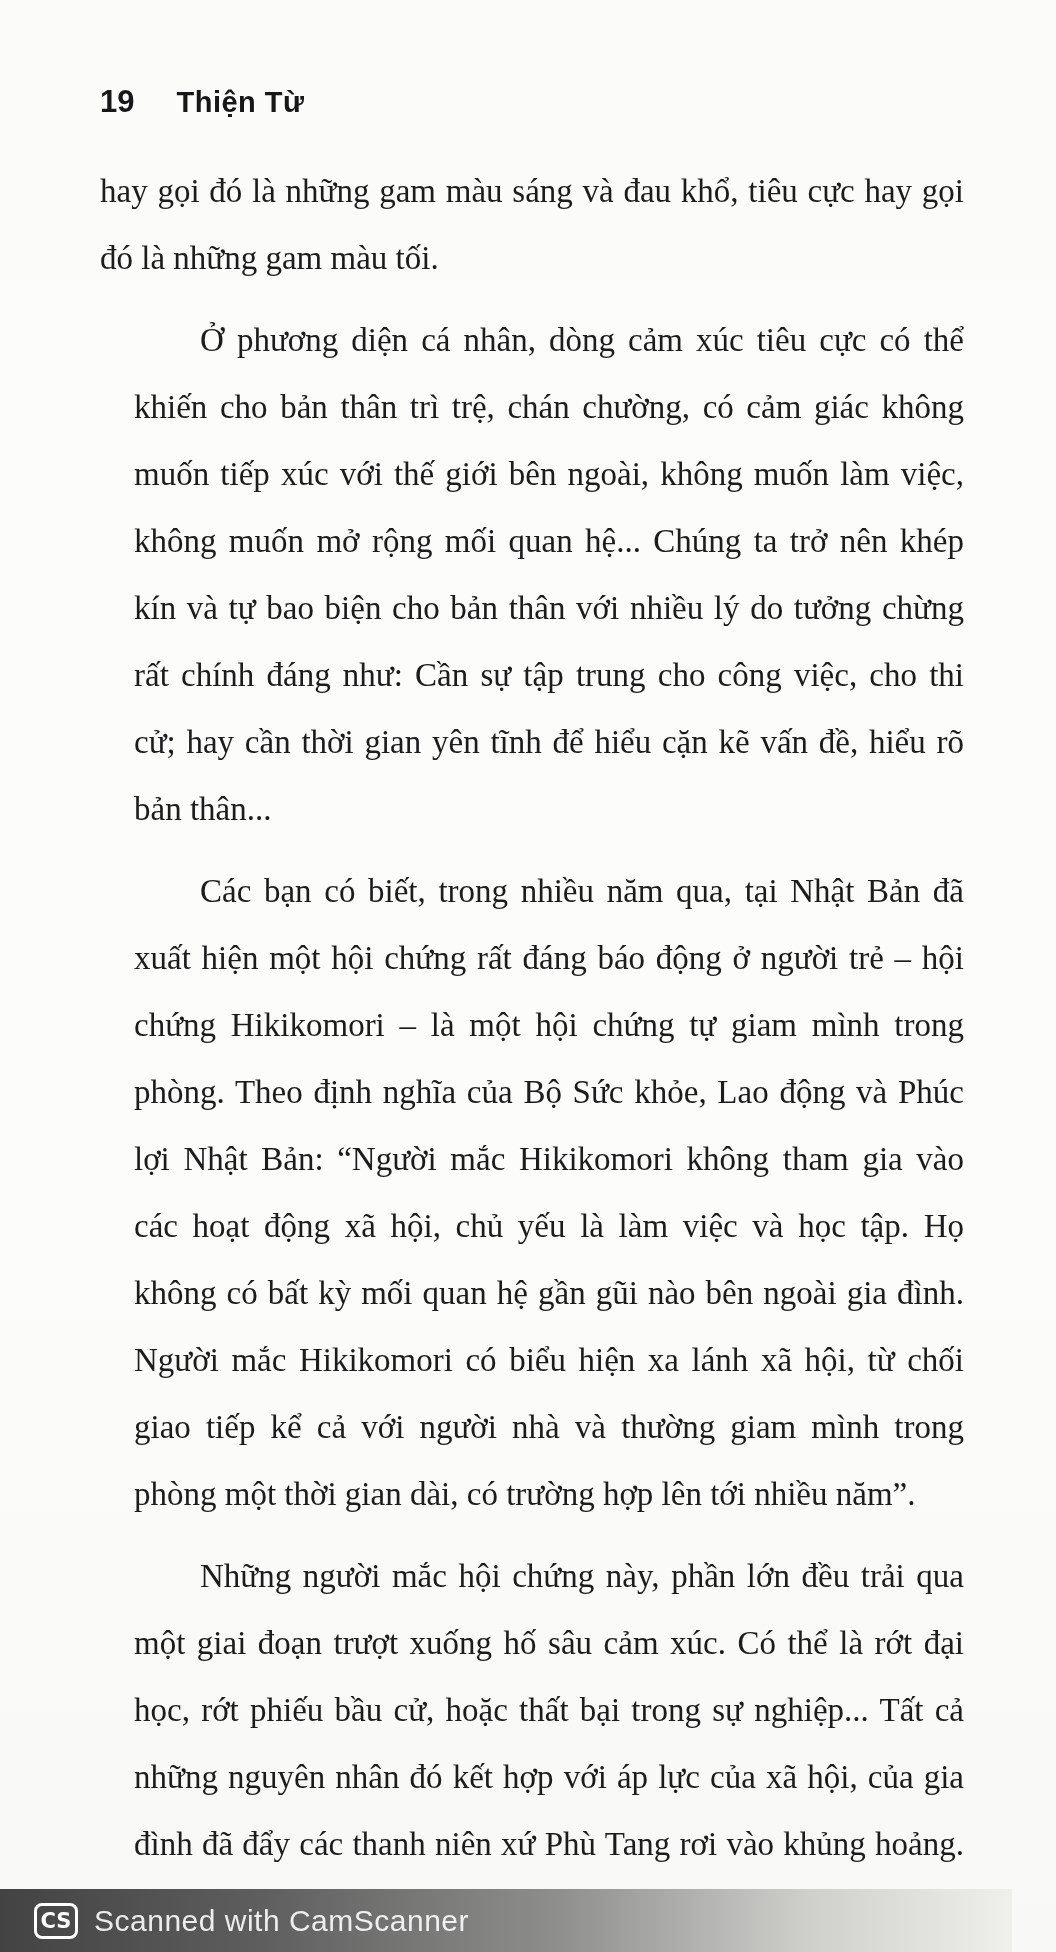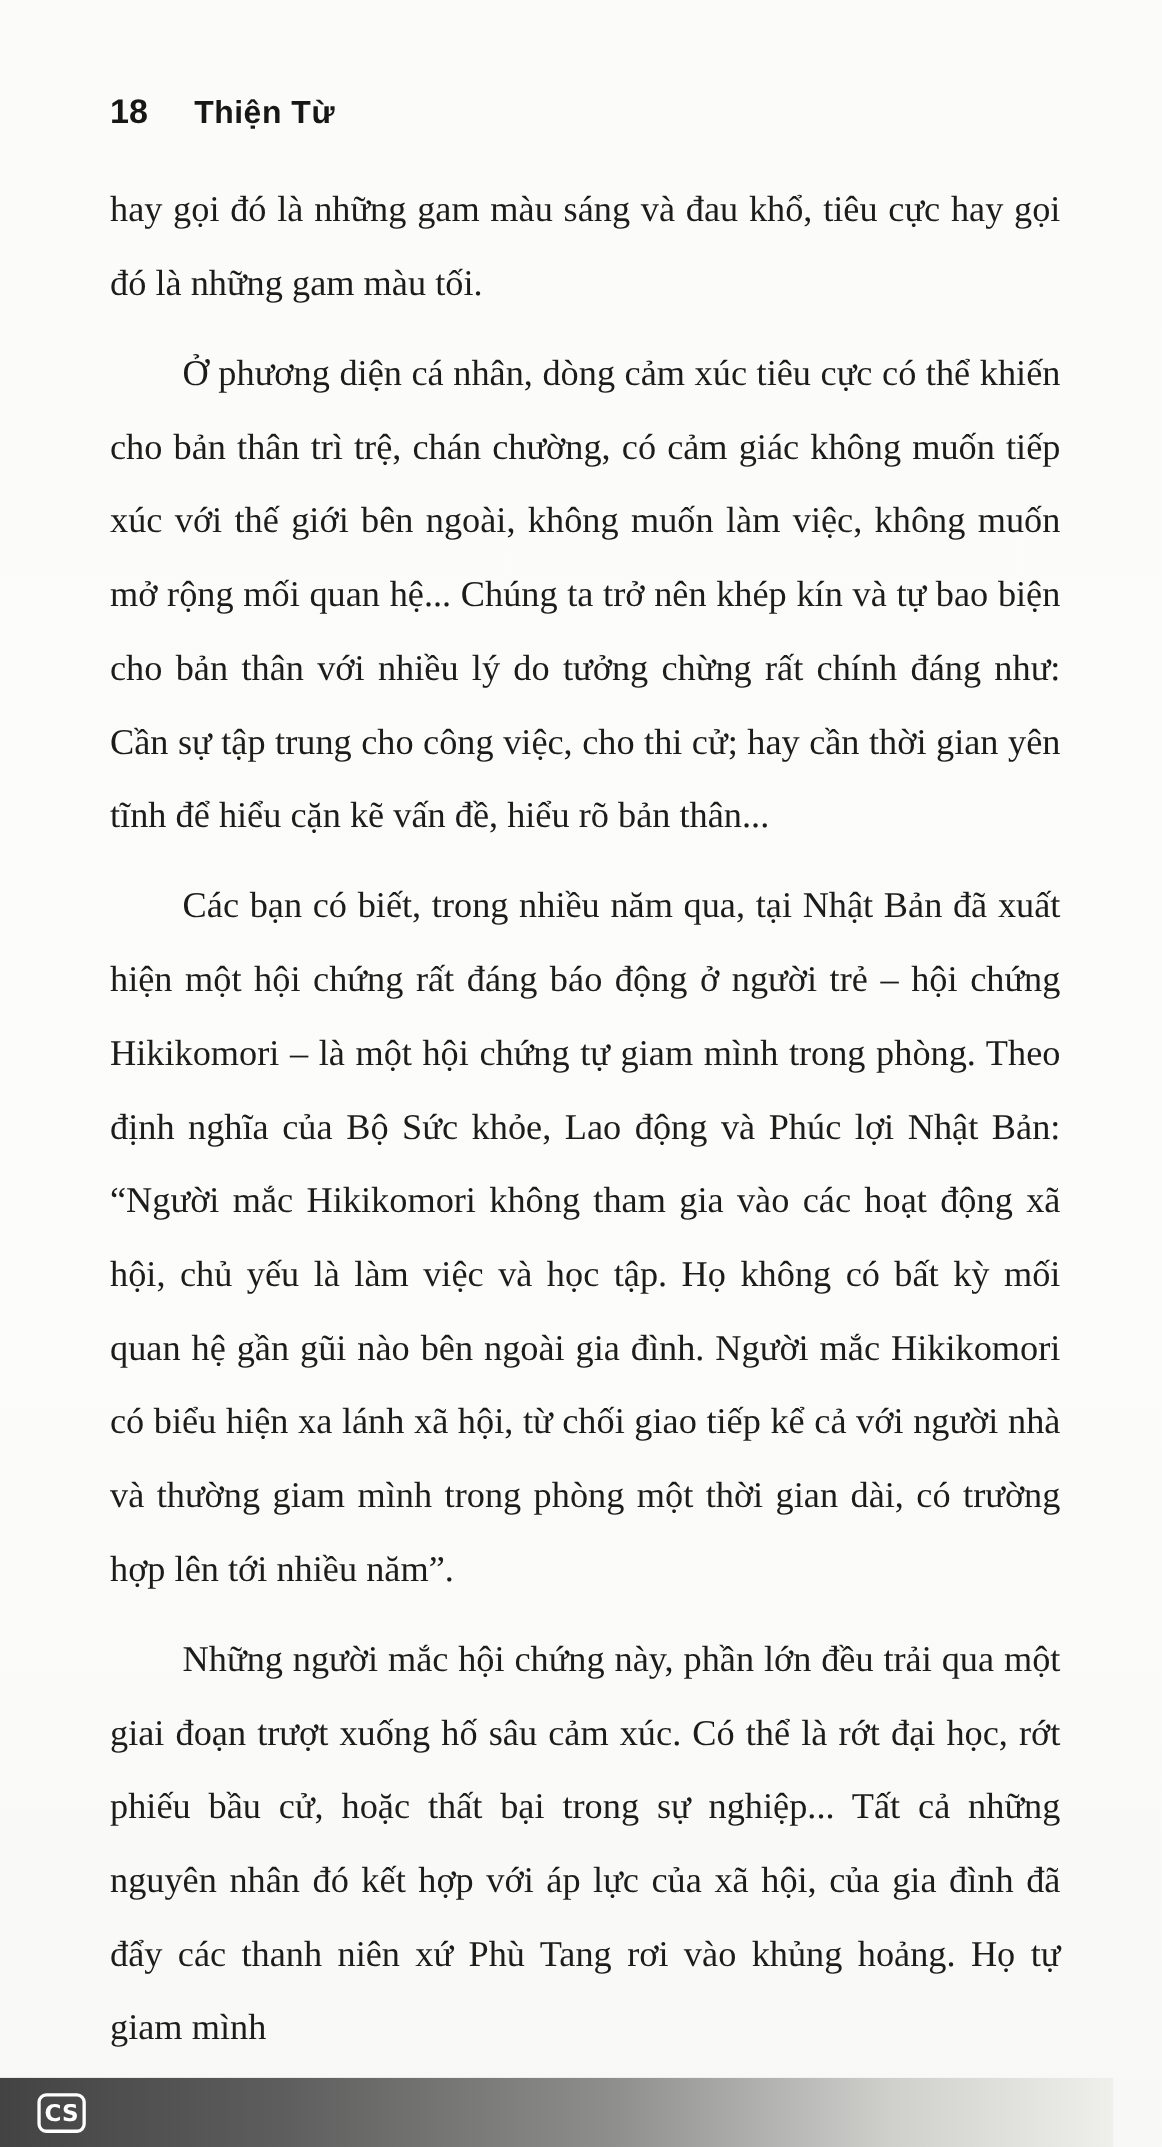--- a/index.html
+++ b/index.html
@@ -46,20 +46,21 @@
     font-size: 33px;
     line-height: 67px;
     text-align: justify;
     color: #1c1c1c;
   }
   .body-text p {
     margin: 0 0 15px 0;
   }
   .body-text p.indent {
     text-indent: 66px;
+    margin-left: 34px;
   }
   .camscanner-footer {
     position: absolute;
     left: 0;
     bottom: 0;
     width: 1012px;
     height: 63px;
     background: linear-gradient(90deg, #434343 0%, #5d5d5d 25%, #8e8e8c 55%, #cfcfcc 80%, #efefec 100%);
     display: flex;
     align-items: center;
@@ -86,28 +87,29 @@
     color: rgba(250, 250, 250, 0.92);
     letter-spacing: 0.5px;
   }
 </style>
 </head>
 <body>
 
 <div class="scan-page">
 
   <div class="running-head">
-    <span class="page-number">18</span>
+    <span class="page-number">19</span>
     <span class="running-title">Thiện Từ</span>
   </div>
 
   <div class="body-text">
     <p>hay gọi đó là những gam màu sáng và đau khổ, tiêu cực hay gọi đó là những gam màu tối.</p>
     <p class="indent">Ở phương diện cá nhân, dòng cảm xúc tiêu cực có thể khiến cho bản thân trì trệ, chán chường, có cảm giác không muốn tiếp xúc với thế giới bên ngoài, không muốn làm việc, không muốn mở rộng mối quan hệ... Chúng ta trở nên khép kín và tự bao biện cho bản thân với nhiều lý do tưởng chừng rất chính đáng như: Cần sự tập trung cho công việc, cho thi cử; hay cần thời gian yên tĩnh để hiểu cặn kẽ vấn đề, hiểu rõ bản thân...</p>
     <p class="indent">Các bạn có biết, trong nhiều năm qua, tại Nhật Bản đã xuất hiện một hội chứng rất đáng báo động ở người trẻ – hội chứng Hikikomori – là một hội chứng tự giam mình trong phòng. Theo định nghĩa của Bộ Sức khỏe, Lao động và Phúc lợi Nhật Bản: “Người mắc Hikikomori không tham gia vào các hoạt động xã hội, chủ yếu là làm việc và học tập. Họ không có bất kỳ mối quan hệ gần gũi nào bên ngoài gia đình. Người mắc Hikikomori có biểu hiện xa lánh xã hội, từ chối giao tiếp kể cả với người nhà và thường giam mình trong phòng một thời gian dài, có trường hợp lên tới nhiều năm”.</p>
     <p class="indent">Những người mắc hội chứng này, phần lớn đều trải qua một giai đoạn trượt xuống hố sâu cảm xúc. Có thể là rớt đại học, rớt phiếu bầu cử, hoặc thất bại trong sự nghiệp... Tất cả những nguyên nhân đó kết hợp với áp lực của xã hội, của gia đình đã đẩy các thanh niên xứ Phù Tang rơi vào khủng hoảng. Họ tự giam mình</p>
   </div>
 
   <div class="camscanner-footer">
     <span class="cs-logo">CS</span>
+    <span class="watermark-text">Scanned with CamScanner</span>
   </div>
 
 </div>
 
 </body></html>

